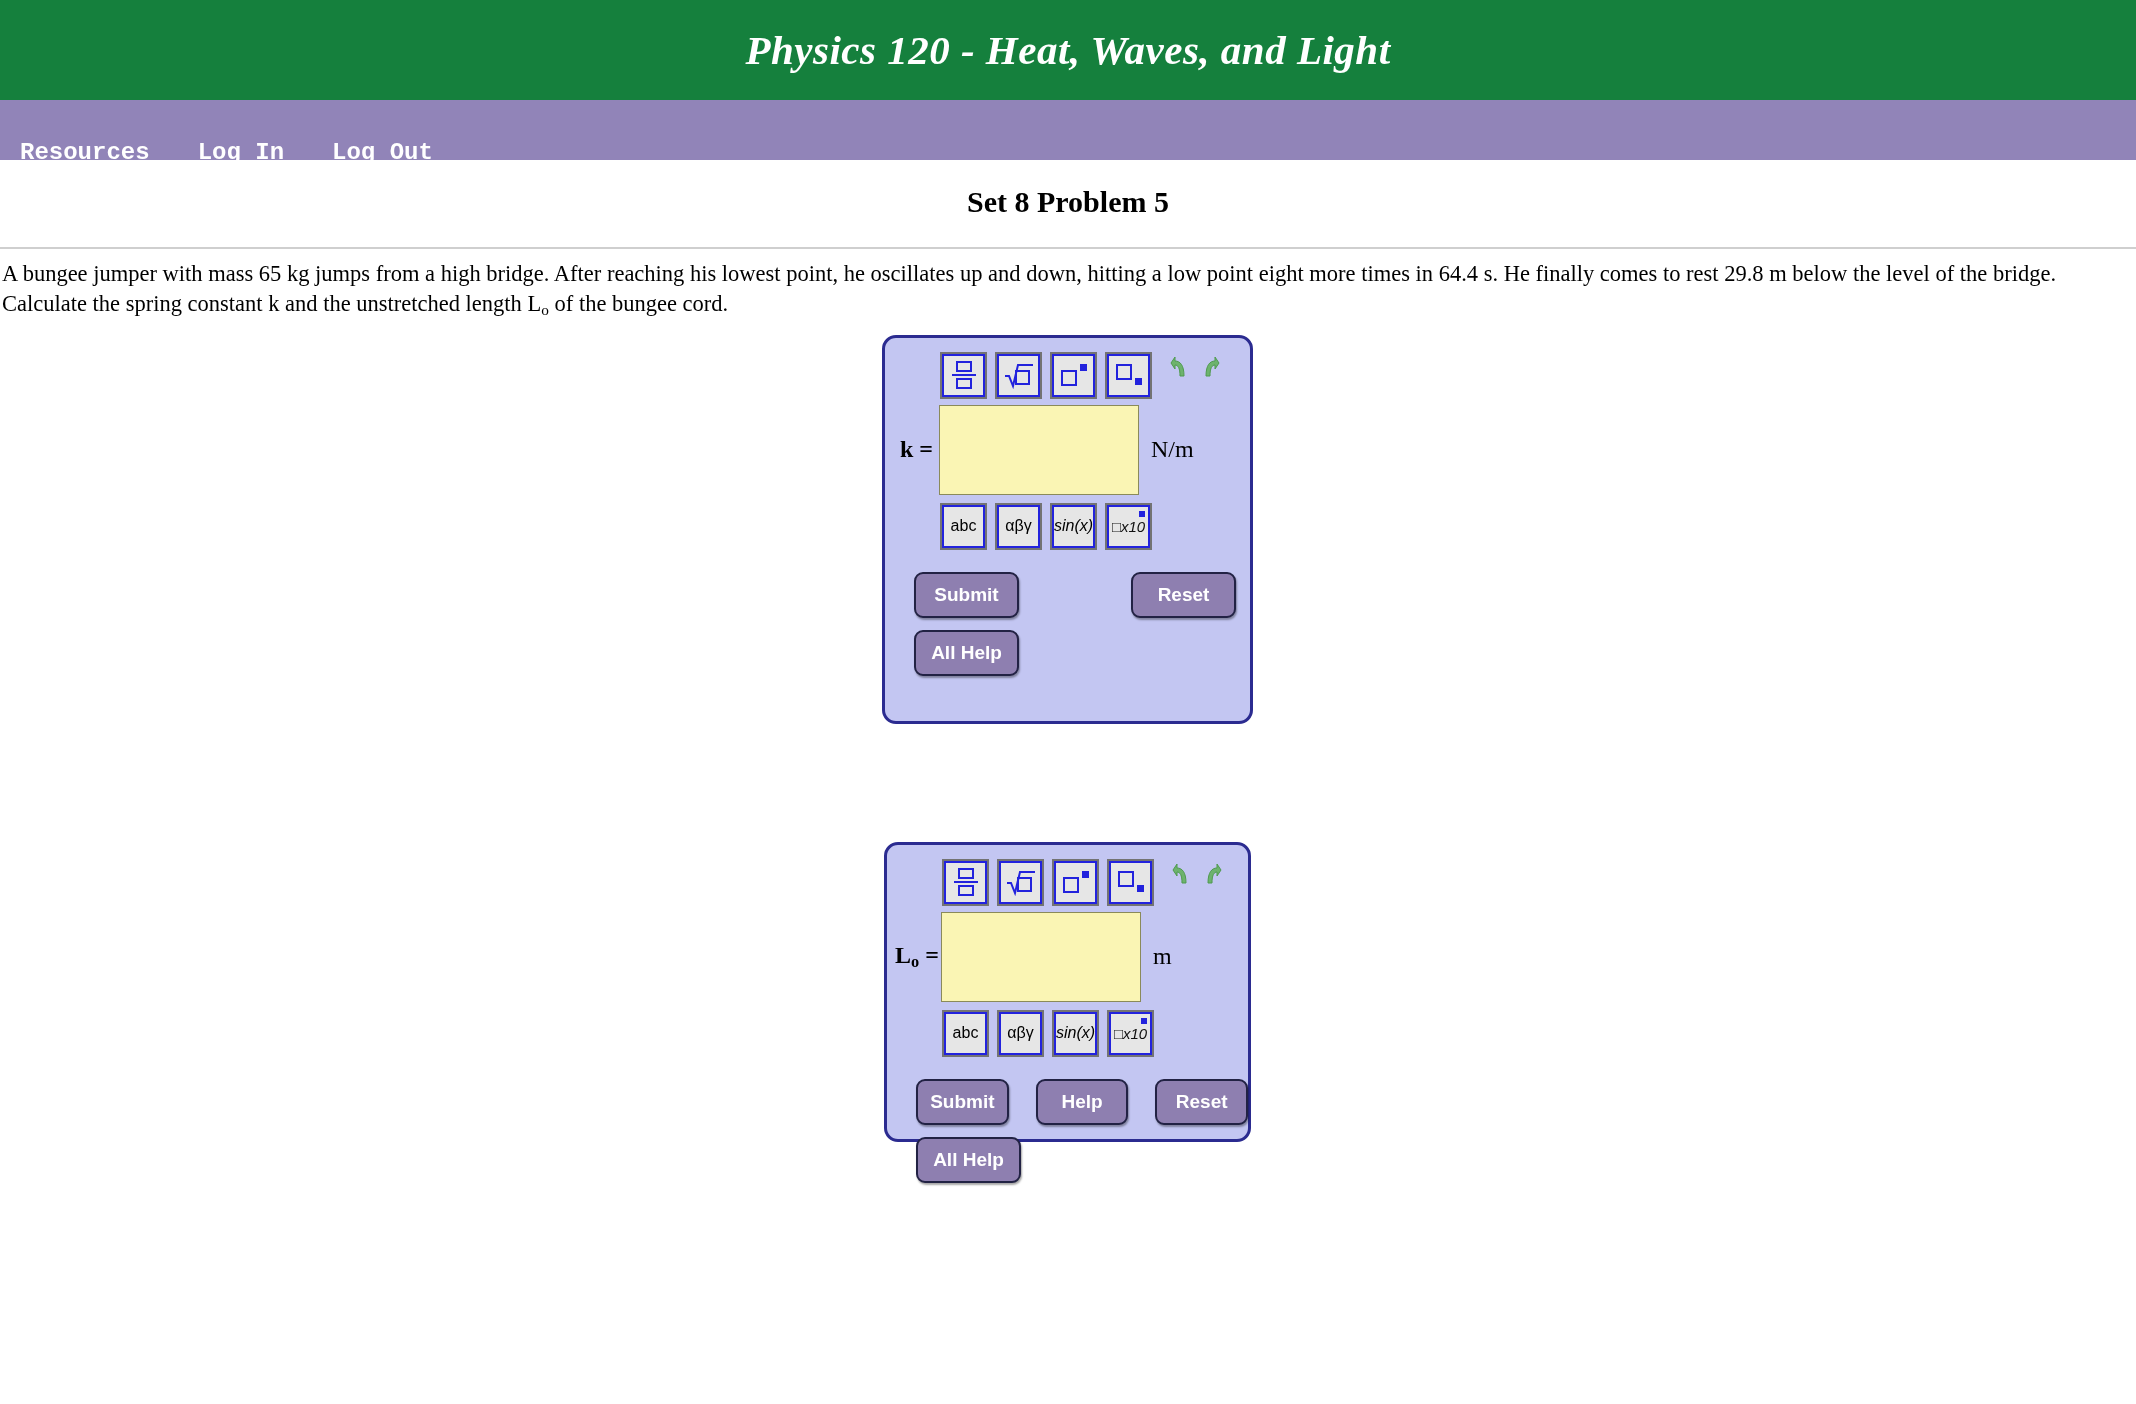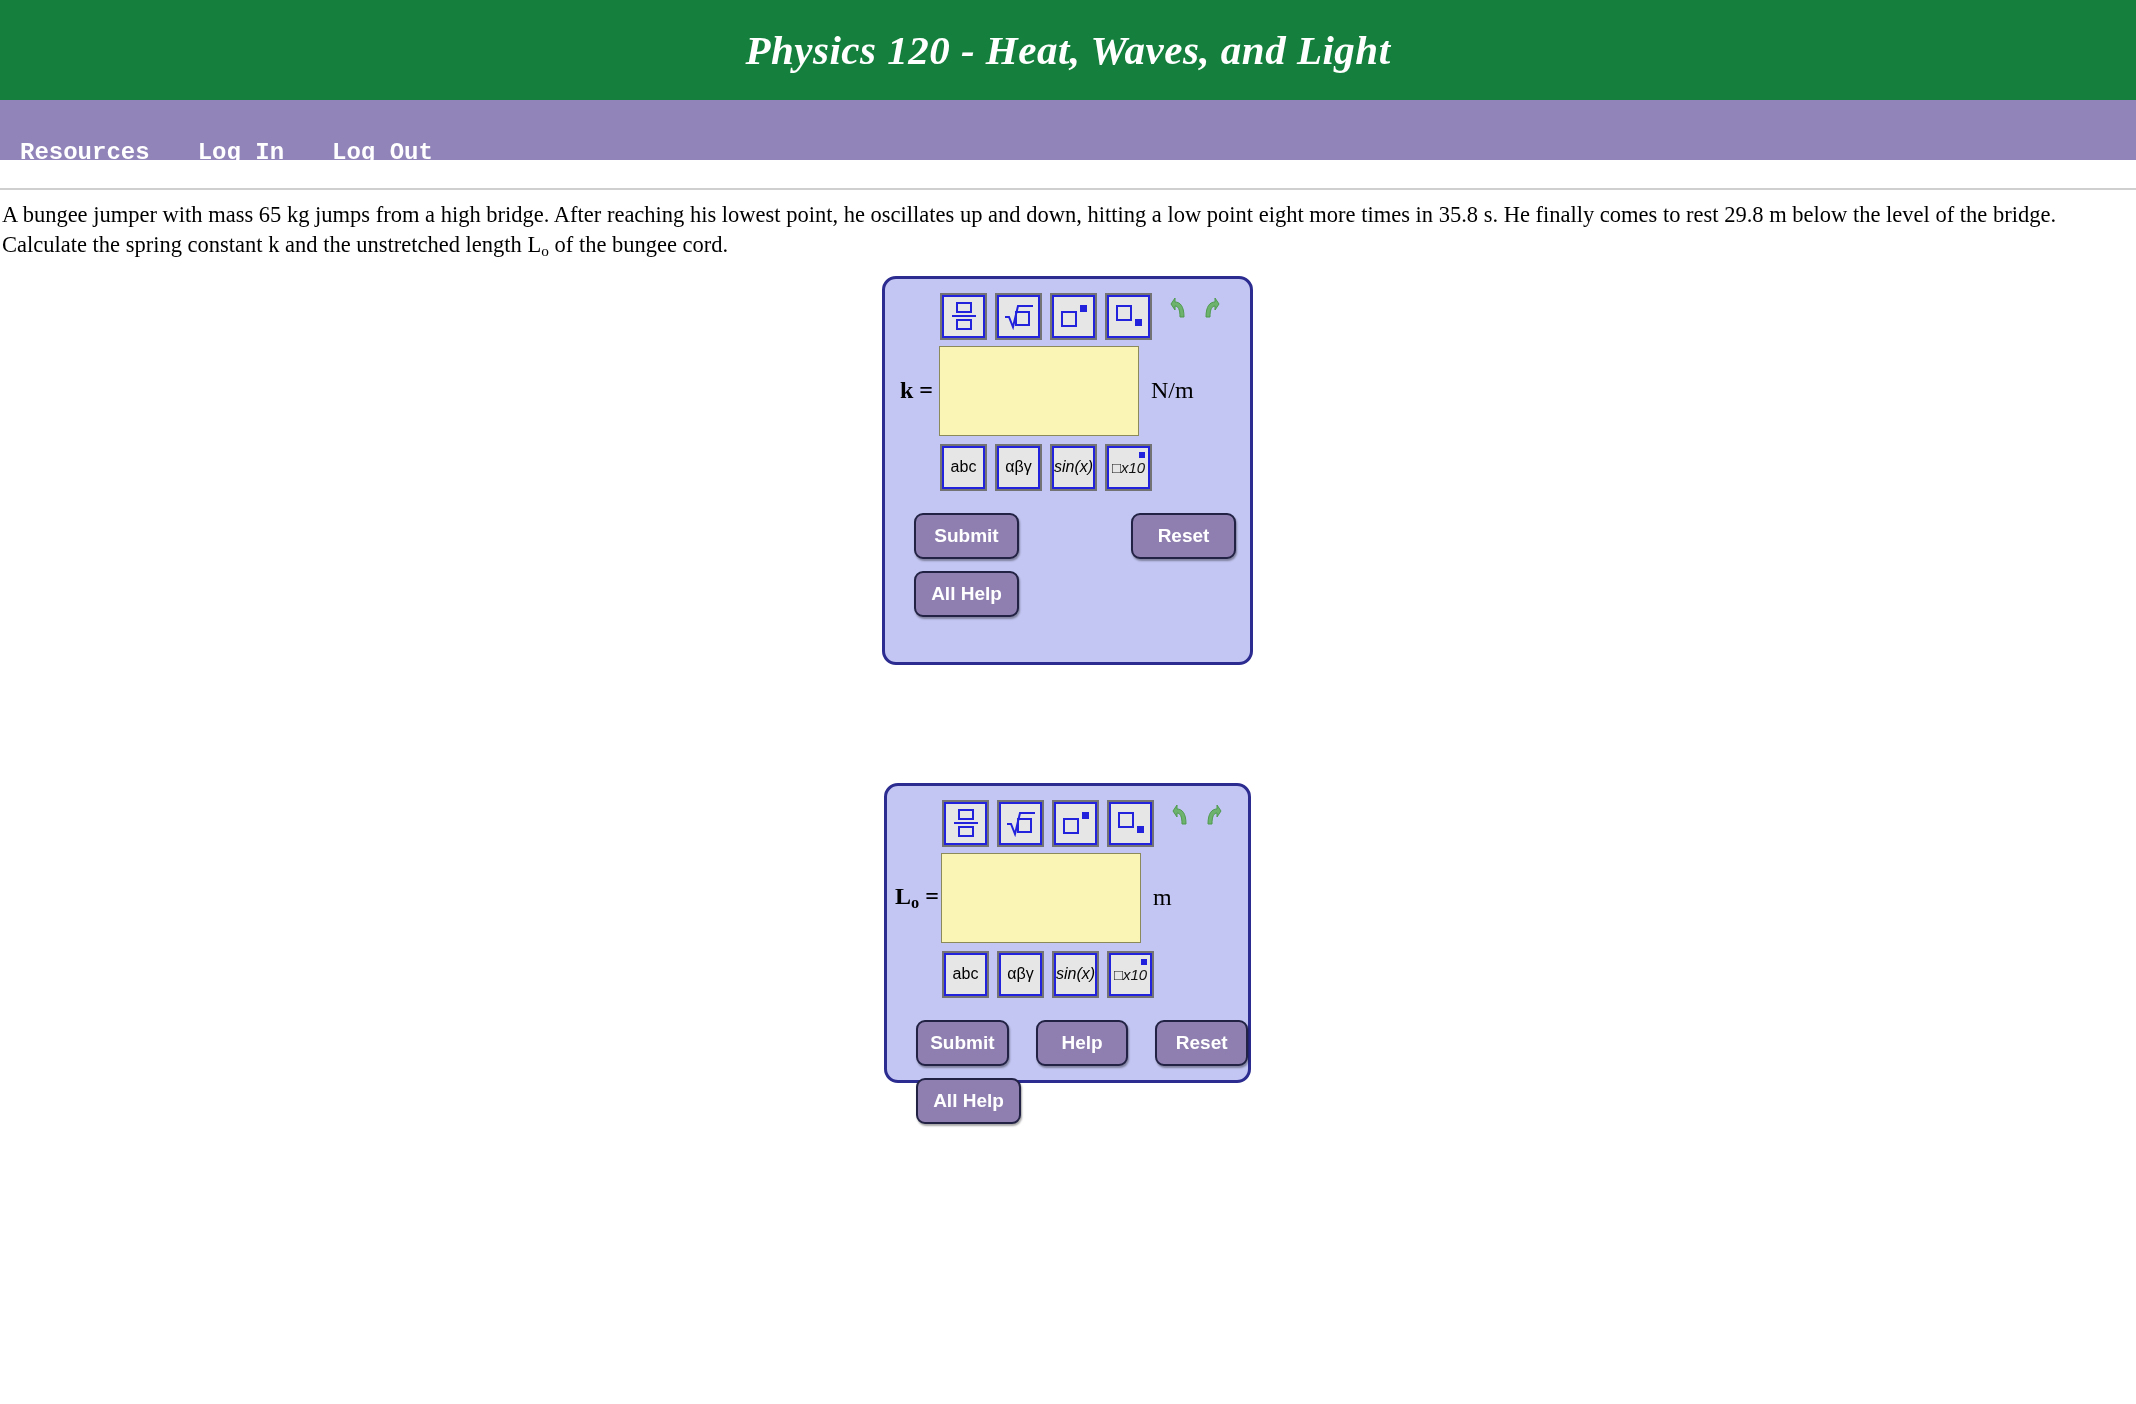--- a/index.html
+++ b/index.html
@@ -177,23 +177,24 @@
 </div>
 
 <div class="nav-bar">
   <a class="nav-link">Resources</a>
   <a class="nav-link">Log In</a>
   <a class="nav-link">Log Out</a>
 </div>
 
 <div class="content">
 
+  <h1 class="problem-title">Set 8 Problem 5</h1>
   <hr class="divider">
 
-  <p class="problem-text"><span>A bungee jumper with mass 65 kg jumps from a high bridge. After reaching his lowest point, he oscillates up and down, hitting a low point eight more times in 35.8 s. He finally comes to rest 29.8 m below the level of the bridge. Calculate the spring constant k and the unstretched length L</span><sub>o</sub><span> of the bungee cord.</span></p>
+  <p class="problem-text"><span>A bungee jumper with mass 65 kg jumps from a high bridge. After reaching his lowest point, he oscillates up and down, hitting a low point eight more times in 64.4 s. He finally comes to rest 29.8 m below the level of the bridge. Calculate the spring constant k and the unstretched length L</span><sub>o</sub><span> of the bungee cord.</span></p>
 
   <div class="widget-wrap" style="height:960px;">
 
     <div class="answer-panel" id="panel-k">
 
       <div class="math-toolbar">
         <div class="mbtn">
           <svg width="28" height="30" viewBox="0 0 28 30">
             <rect x="7" y="2" width="14" height="9" fill="none" stroke="#2222dd" stroke-width="2"></rect>
             <line x1="2" y1="15" x2="26" y2="15" stroke="#2222dd" stroke-width="2"></line>

